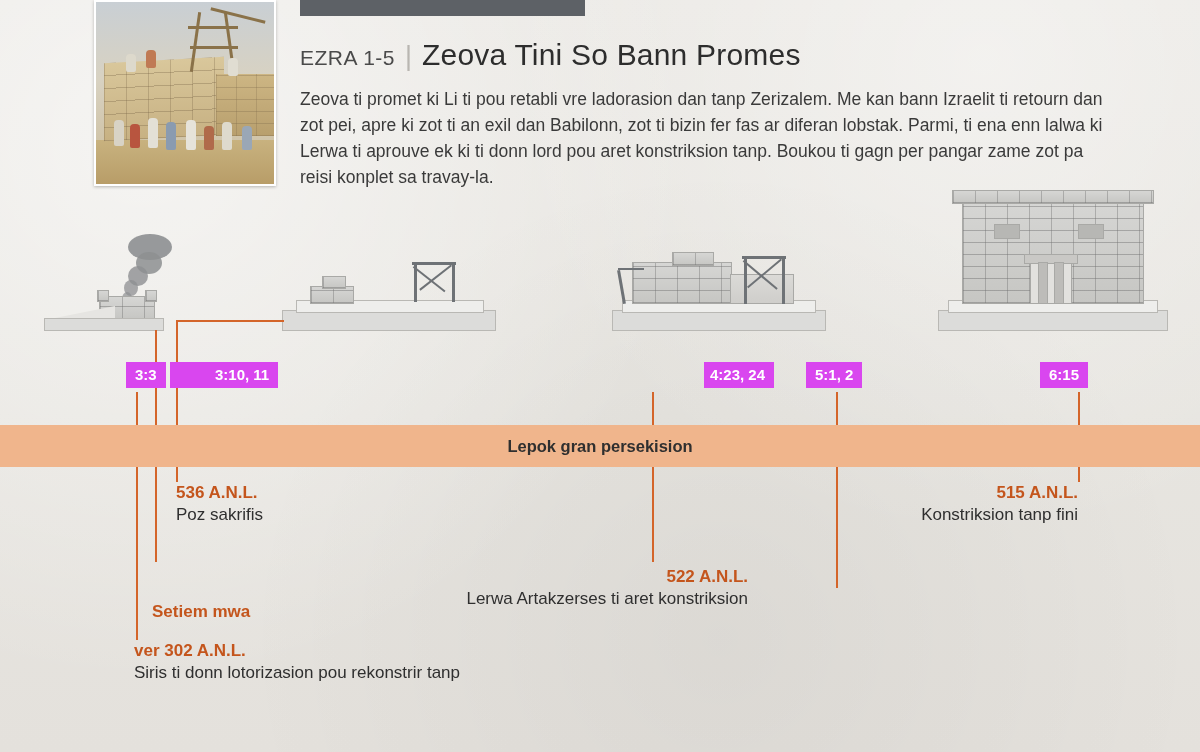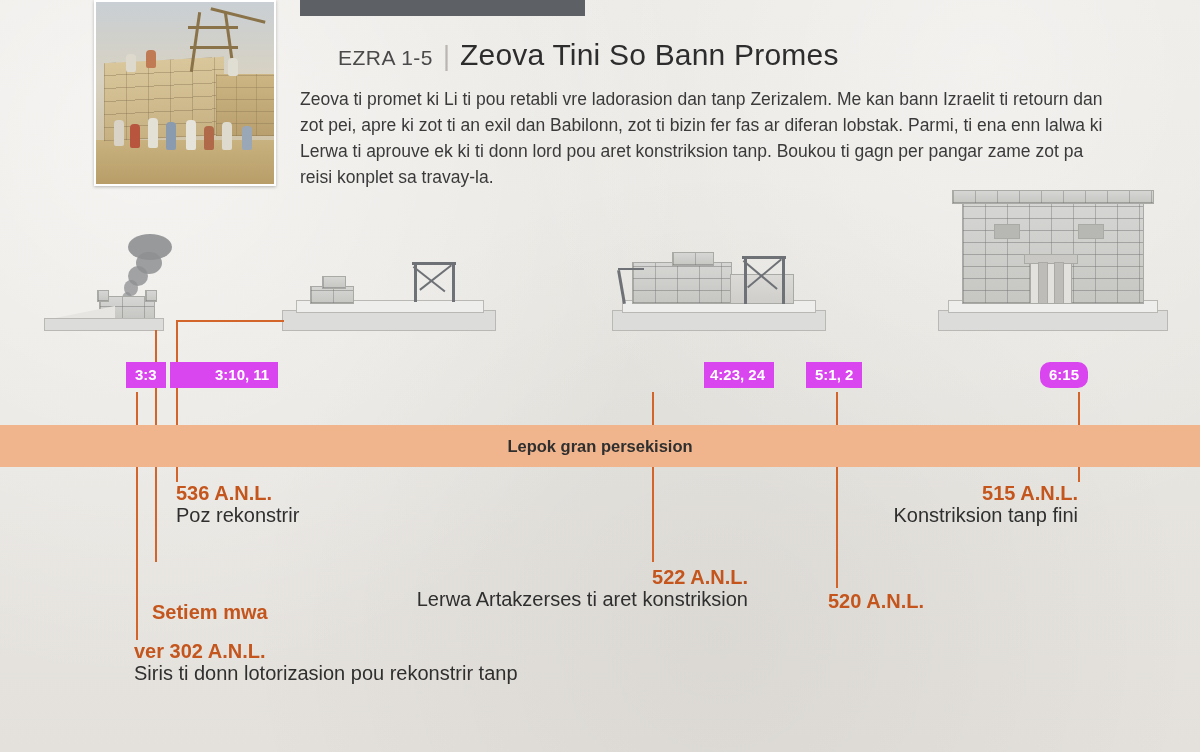--- a/index.html
+++ b/index.html
@@ -87,21 +87,20 @@
     border-radius: 4px 4px 2px 2px;
   }
 
   .eyebrow-line {
     position: absolute;
     left: 300px;
     top: 38px;
     display: flex;
     align-items: baseline;
     white-space: nowrap;
-    margin-left: 38px;
   }
   .eyebrow {
     font-size: 21px;
     letter-spacing: 0.5px;
     color: #4a4a4a;
     font-weight: 400;
   }
   .divider-pipe {
     color: #b9b6b1;
     font-size: 27px;
@@ -198,21 +197,21 @@
     width: 2px;
   }
   .lead-h {
     position: absolute;
     background: #d4652a;
     height: 2px;
   }
 
   .label-block {
     position: absolute;
-    font-size: 20px;
+    font-size: 17px;
     line-height: 22px;
   }
   .label-block .date {
     color: #c4551c;
     font-weight: 700;
   }
   .label-block .desc {
     color: #2f2f2f;
   }
   .ta-right { text-align: right; }
@@ -322,45 +321,44 @@
 <div class="lead" style="left:155px; top:330px; height:232px;"></div>
 <div class="lead" style="left:176px; top:320px; height:162px;"></div>
 <div class="lead" style="left:652px; top:392px; height:170px;"></div>
 <div class="lead" style="left:836px; top:392px; height:196px;"></div>
 <div class="lead" style="left:1078px; top:392px; height:90px;"></div>
 
 <div class="ref" style="left:126px; top:362px;">3:3</div>
 <div class="ref" style="left:170px; top:362px;padding-left:45px;">3:10, 11</div>
 <div class="ref" style="left:704px; top:362px;padding-left:6px;">4:23, 24</div>
 <div class="ref" style="left:806px; top:362px;">5:1, 2</div>
-<div class="ref" style="left:1040px; top:362px;border-radius:10px;">6:15</div>
+<div class="ref" style="left:1040px; top:362px;">6:15</div>
 
 <div class="band">
   <div class="band-label">Lepok gran persekision</div>
 </div>
 
 <div class="label-block" style="left:176px; top:482px; width:300px;">
   <div class="date">536 A.N.L.</div>
-  <div class="desc">Poz rekonstrir</div>
+  <div class="desc">Poz sakrifis</div>
 </div>
 
 <div class="label-block" style="left:152px; top:566px; width:430px;margin-top:35px;">
   <div class="date">Setiem mwa</div>
 </div>
 
 <div class="label-block" style="left:134px; top:640px; width:460px;">
   <div class="date">ver 302 A.N.L.</div>
   <div class="desc">Siris ti donn lotorizasion pou rekonstrir tanp</div>
 </div>
 
 <div class="label-block ta-right" style="left:372px; top:566px; width:376px;">
   <div class="date">522 A.N.L.</div>
   <div class="desc">Lerwa Artakzerses ti aret konstriksion</div>
 </div>
 
 <div class="label-block" style="left:828px; top:590px; width:200px;">
-  <div class="date">520 A.N.L.</div>
 </div>
 
 <div class="label-block ta-right" style="left:778px; top:482px; width:300px;">
   <div class="date">515 A.N.L.</div>
   <div class="desc">Konstriksion tanp fini</div>
 </div>
 
 </body></html>

